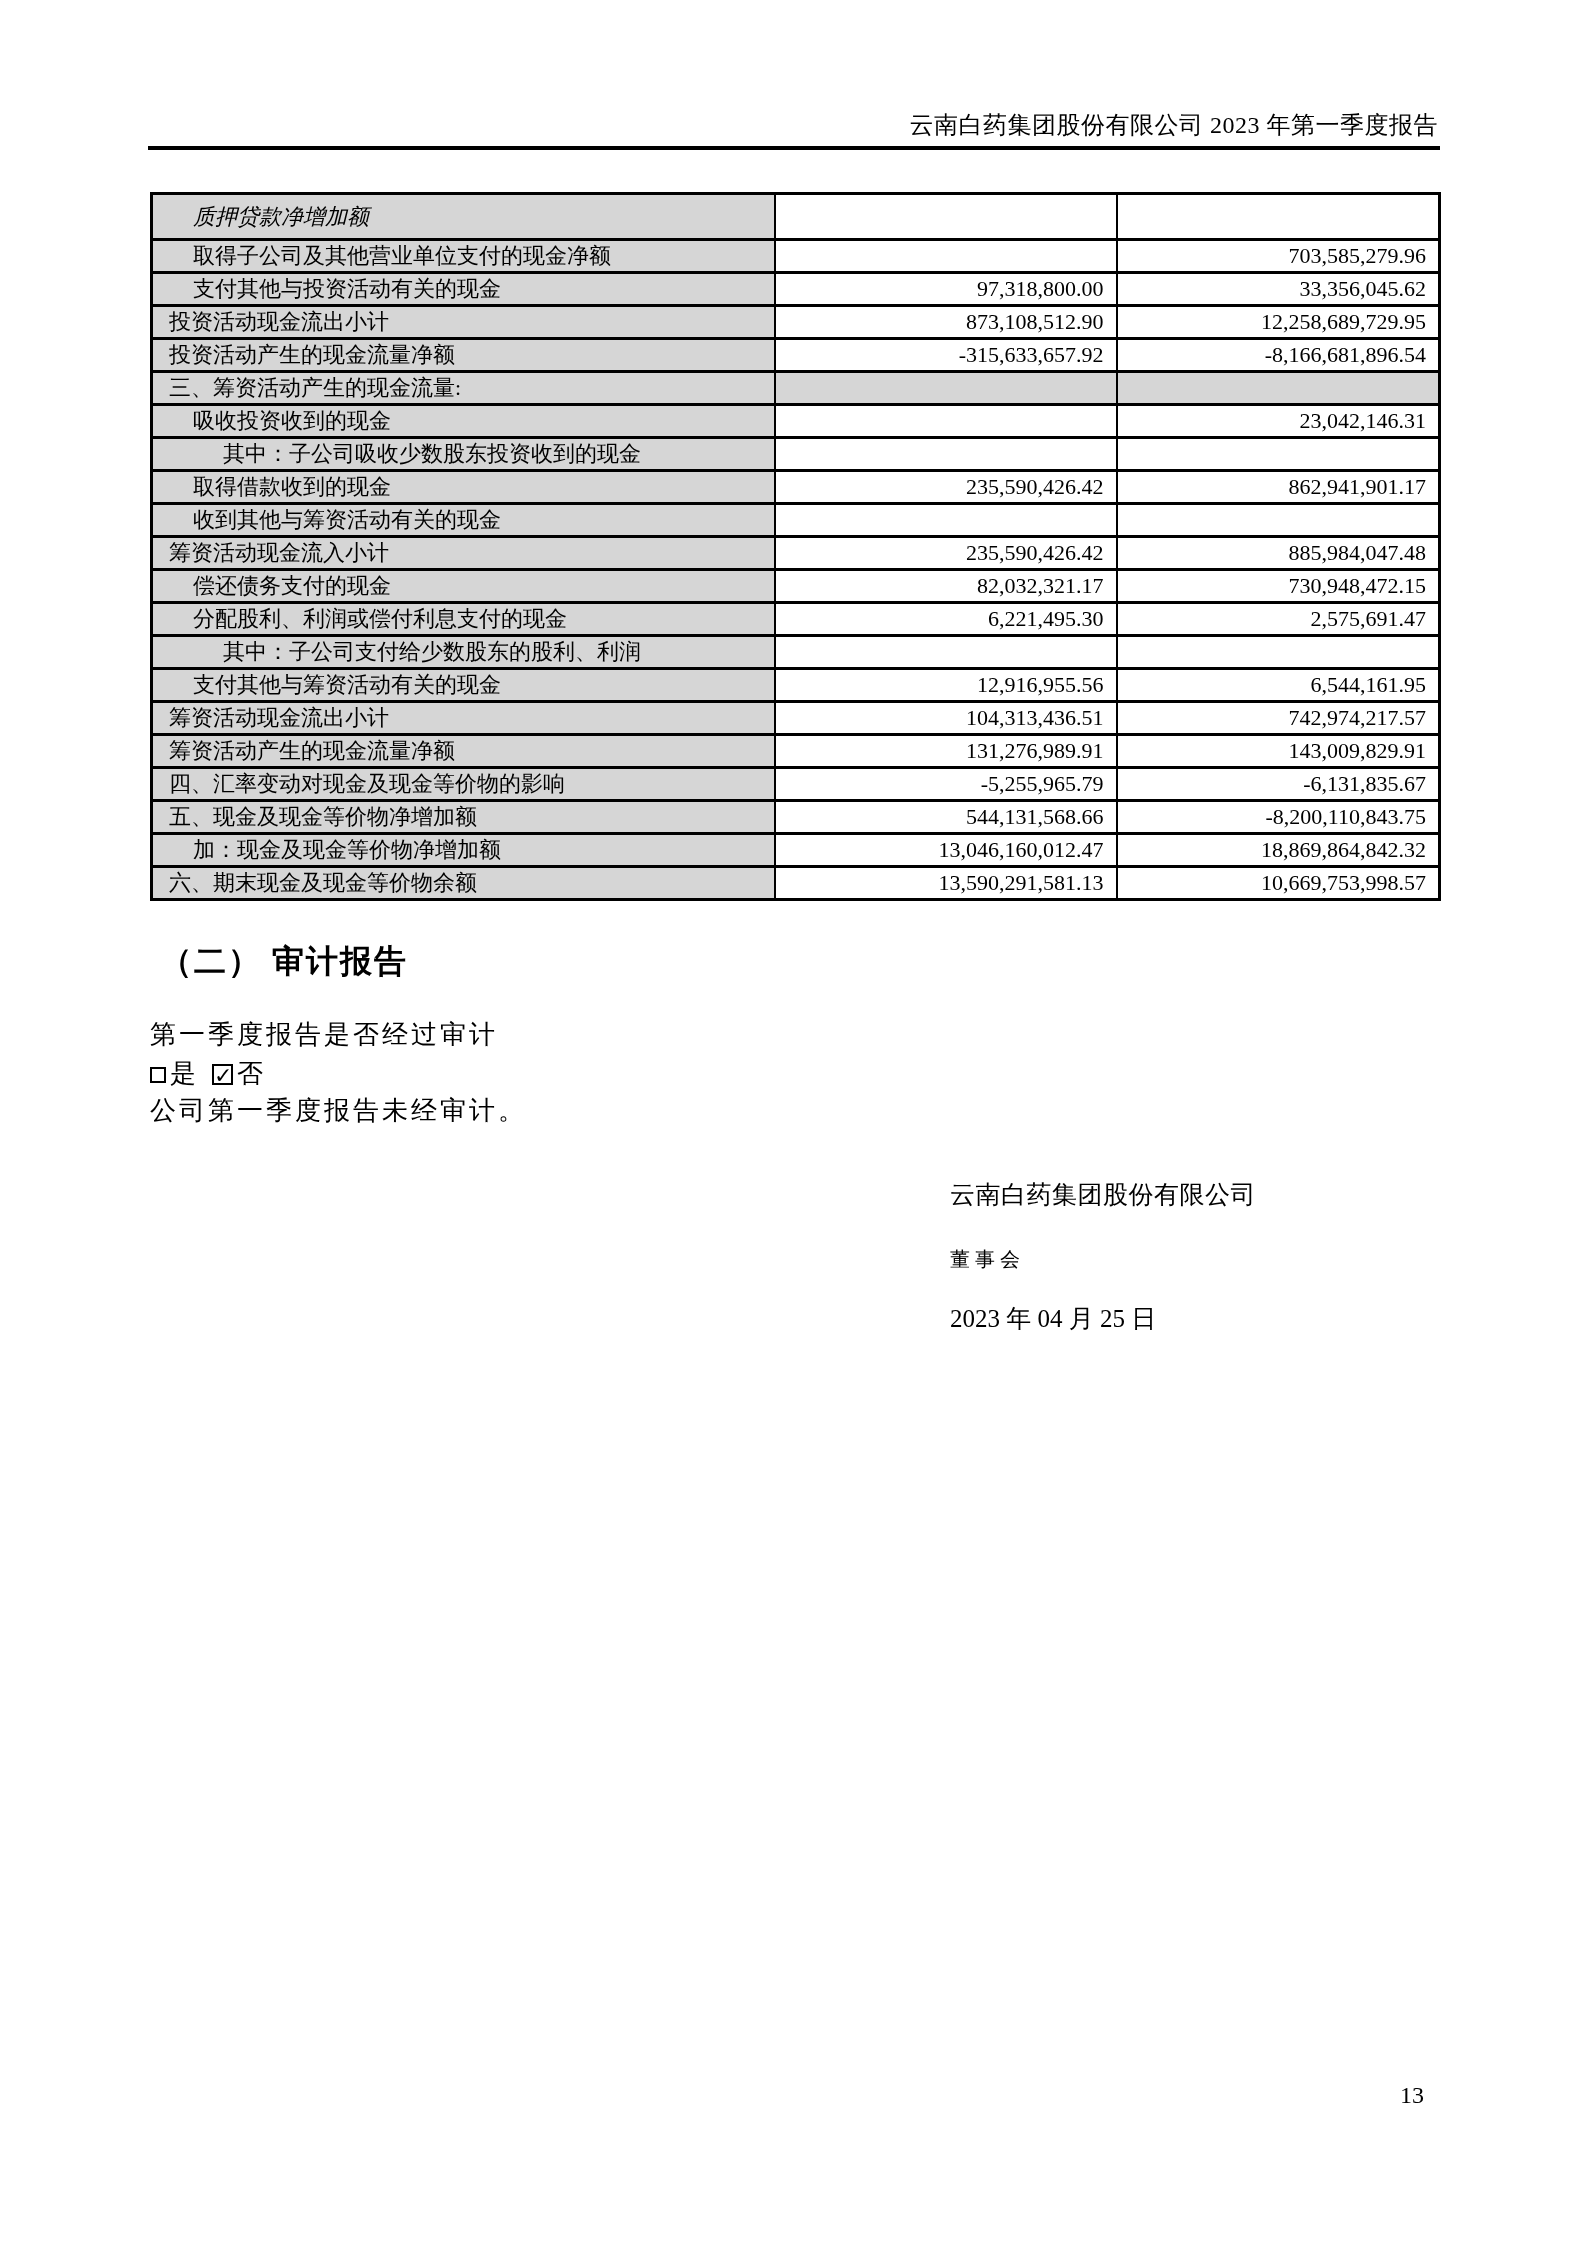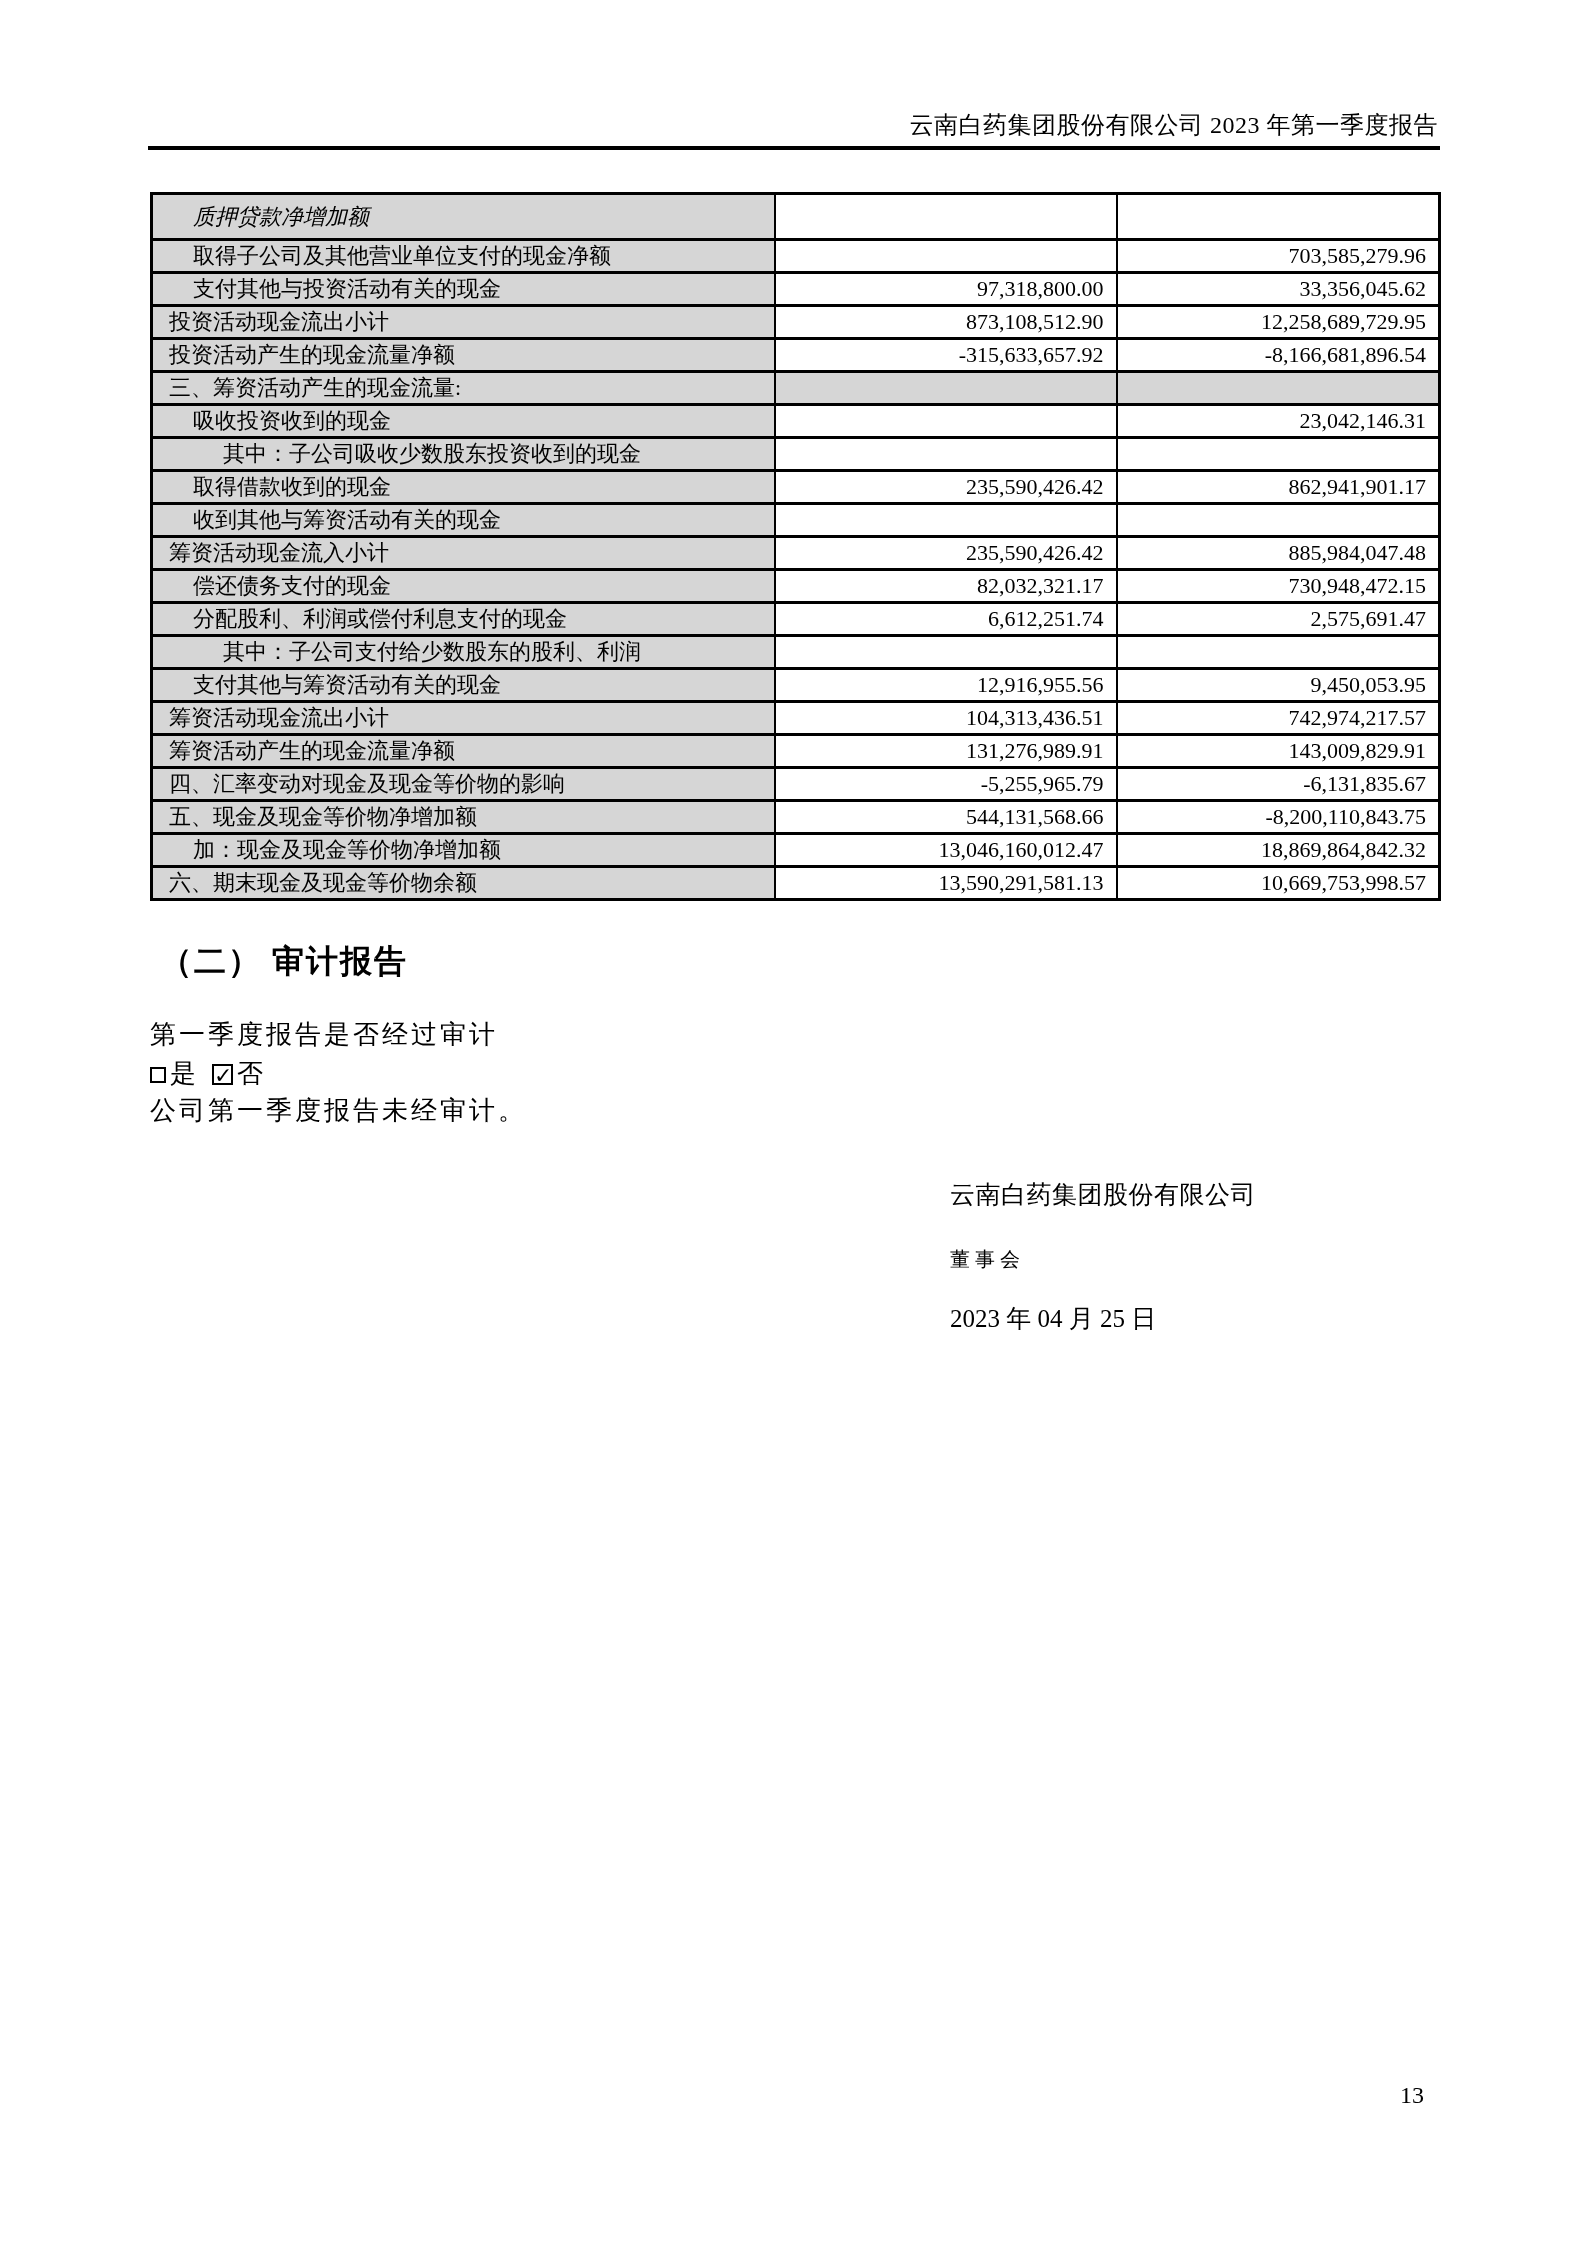--- a/index.html
+++ b/index.html
@@ -122,32 +122,32 @@
           <td class="num">235,590,426.42</td>
           <td class="num">885,984,047.48</td>
         </tr>
         <tr class="">
           <td class="label indent-1">偿还债务支付的现金</td>
           <td class="num">82,032,321.17</td>
           <td class="num">730,948,472.15</td>
         </tr>
         <tr class="">
           <td class="label indent-1">分配股利、利润或偿付利息支付的现金</td>
-          <td class="num">6,612,251.74</td>
+          <td class="num">6,221,495.30</td>
           <td class="num">2,575,691.47</td>
         </tr>
         <tr class="">
           <td class="label indent-2">其中：子公司支付给少数股东的股利、利润</td>
           <td class="num"></td>
           <td class="num"></td>
         </tr>
         <tr class="">
           <td class="label indent-1">支付其他与筹资活动有关的现金</td>
           <td class="num">12,916,955.56</td>
-          <td class="num">9,450,053.95</td>
+          <td class="num">6,544,161.95</td>
         </tr>
         <tr class="">
           <td class="label indent-0">筹资活动现金流出小计</td>
           <td class="num">104,313,436.51</td>
           <td class="num">742,974,217.57</td>
         </tr>
         <tr class="">
           <td class="label indent-0">筹资活动产生的现金流量净额</td>
           <td class="num">131,276,989.91</td>
           <td class="num">143,009,829.91</td>

